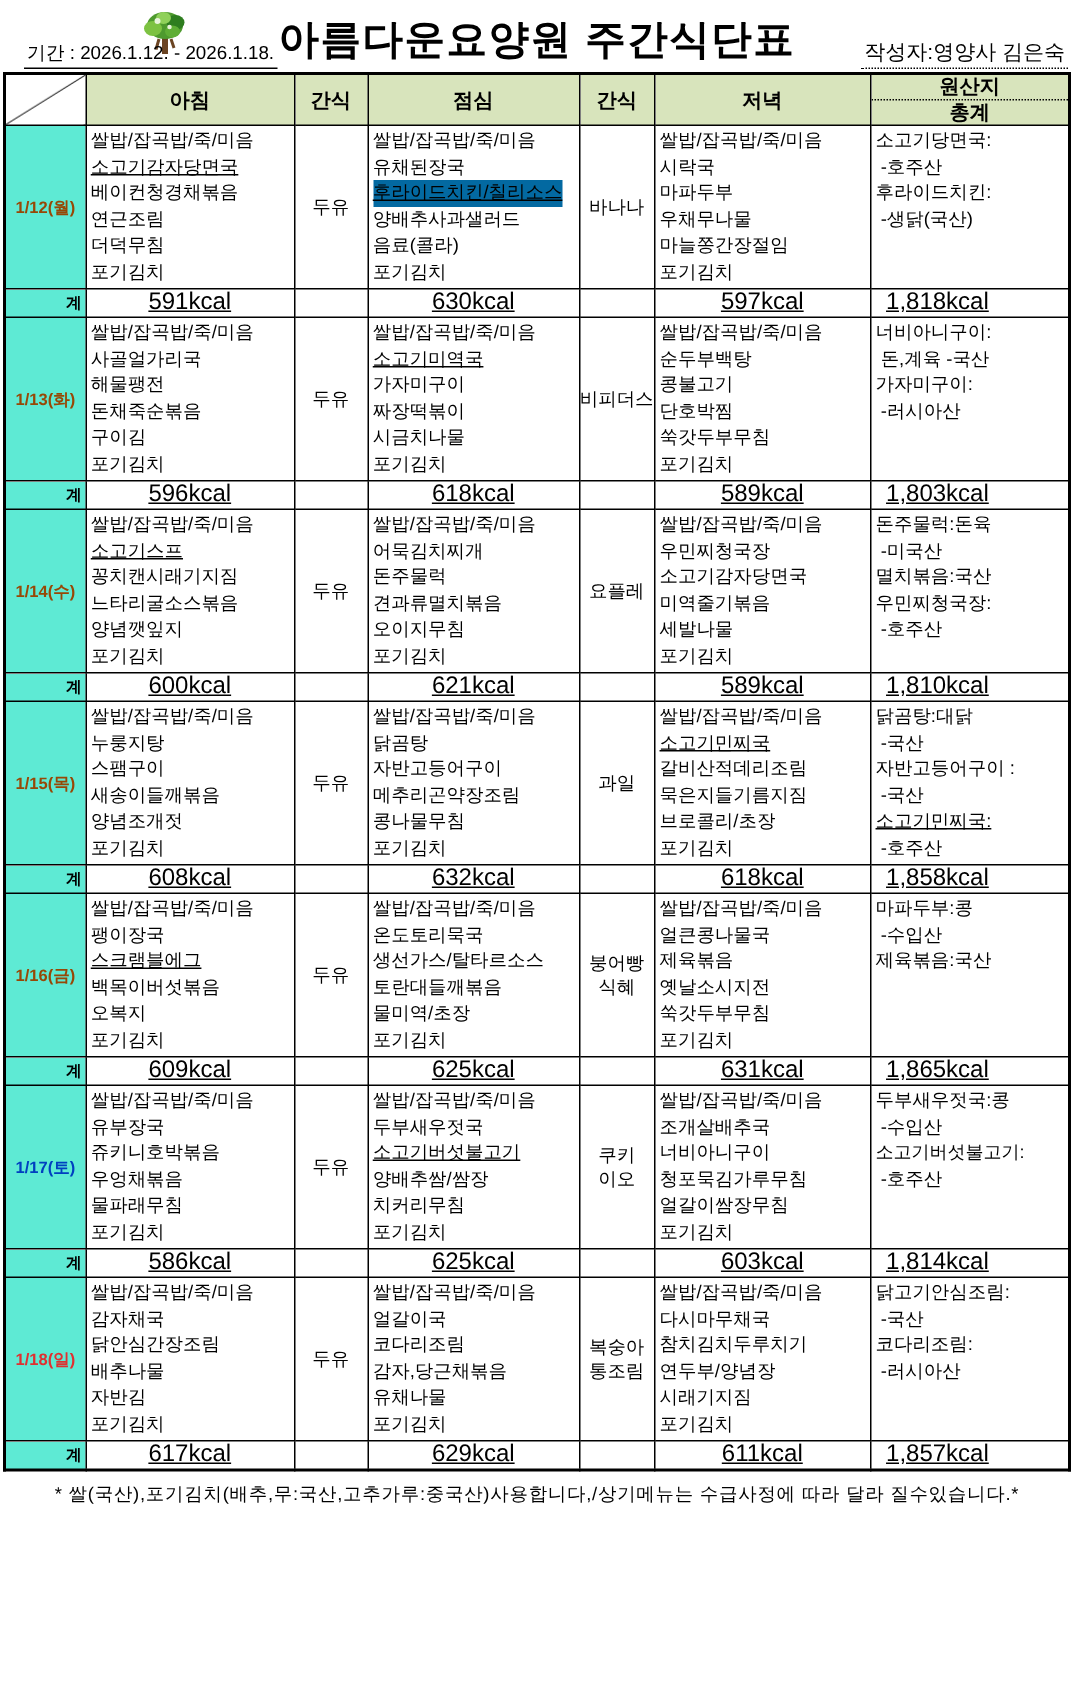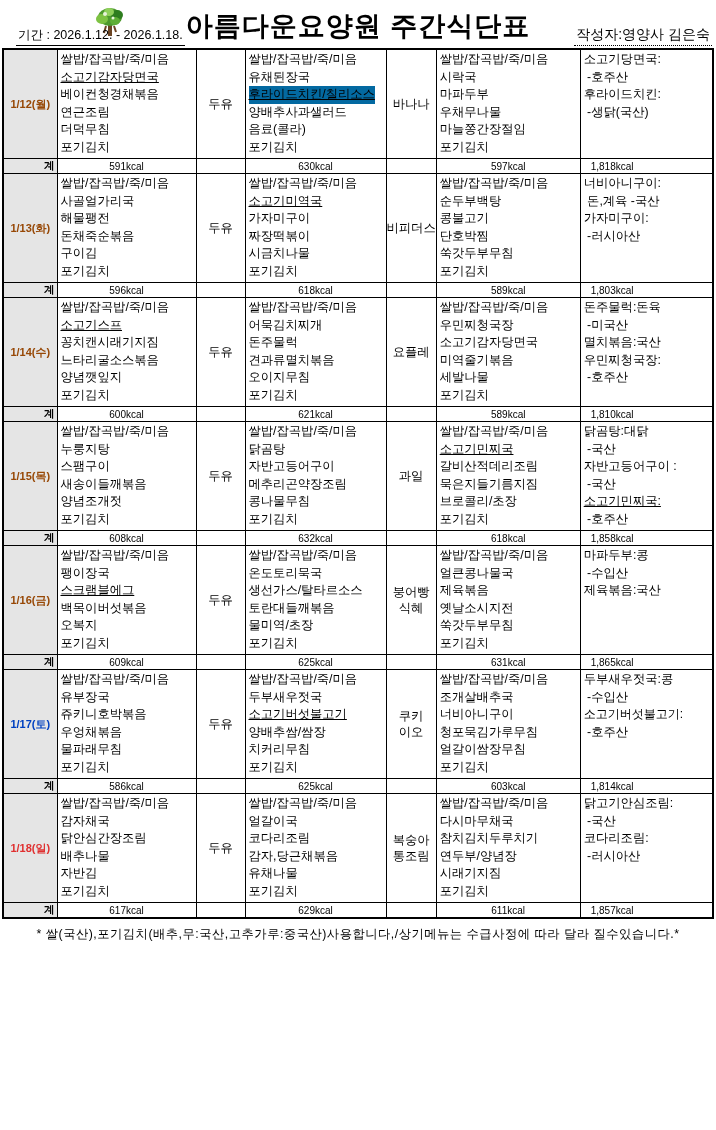--- a/index.html
+++ b/index.html
@@ -12,41 +12,41 @@
   .title{position:absolute;left:0;top:8px;width:100%;text-align:center;font-size:27px;font-weight:bold;letter-spacing:1px;}
   .subrow{position:absolute;left:16px;right:4px;bottom:2px;display:flex;justify-content:space-between;align-items:flex-end;}
   .period{font-size:12.5px;border-bottom:1px solid #000;padding:0 2px 1px 2px;}
   .author{font-size:14px;border-bottom:1px dotted #000;padding:0 2px 1px 2px;}
 
   
   table{border-collapse:collapse;table-layout:fixed;margin-left:2px;}
   td{padding:0;vertical-align:top;border:1px solid #000;overflow:hidden;}
   tr.hdr td{height:33px;vertical-align:middle;text-align:center;font-size:13.5px;font-weight:bold;}
   .green{background:#d8e4bc;}
-  .datebg{background:#e5e5e5;}
+  .datebg{background:#5eead4;}
   td.diag{background:
      linear-gradient(to bottom right, transparent calc(50% - 0.6px), #000 50%, transparent calc(50% + 0.6px));}
   .originhdr div{line-height:16px;}
   .originhdr .o1{border-bottom:1px dotted #000;}
 
   tr.day td{height:107px;}
   td.datecell{vertical-align:middle;text-align:center;font-size:11px;font-weight:bold;}
   td.menu{padding:1px 0 0 3px;}
   .line{font-size:12.3px;line-height:17.6px;white-space:pre;}
   .line.u{text-decoration:underline;}
   .line.hl{background:#0369a1;display:inline-block;text-decoration:underline;}
   td.menu .line.hl{display:table;}
   .line.sm{font-size:12px;}
   td.snack{vertical-align:middle;text-align:center;}
   td.snack .line{font-size:12.3px;line-height:16px;}
   td.origin{padding:1px 0 0 3px;}
 
   tr.sum td{height:14px;vertical-align:middle;}
   tr.sum td.sumlabel{text-align:right;font-size:10.5px;font-weight:bold;padding-right:2px;border-top:1px dotted #000;}
-  tr.sum td.kcal{text-align:center;font-size:10px;margin-top:36px;}
+  tr.sum td.kcal{text-align:center;font-size:16px;text-decoration:underline;margin-top:36px;}
   tr.sum td.kcal.total{text-align:left;padding-left:10px;}
 
   
   table{border:2px solid #000;}
   tr.hdr td{border-bottom:1.5px solid #000;}
   tr.sum td{border-bottom:1.5px solid #000;}
 
   .footer{margin-top:7px;text-align:center;font-size:12.3px;letter-spacing:0.5px;}
 </style>
 </head>
@@ -79,20 +79,32 @@
     <col style="width:54px">
         <col style="width:139px">
         <col style="width:49px">
     <col style="width:141px">
         <col style="width:48px">
         <col style="width:144px">
         <col style="width:133px">
   </colgroup>
 
   <tbody>
+        <tr class="hdr">
+    <td class="diag"></td>
+    <td class="green">아침</td>
+    <td class="green">간식</td>
+    <td class="green">점심</td>
+    <td class="green">간식</td>
+    <td class="green">저녁</td>
+    <td class="green originhdr">
+      <div class="o1">원산지</div>
+      <div>총계</div>
+    </td>
+  </tr>
 
   <tr class="day">
     <td class="datecell datebg"><span style="color: rgb(151, 72, 6);">1/12(월)</span></td>
     <td class="menu">
             <div class="line">쌀밥/잡곡밥/죽/미음</div>
             <div class="line u">소고기감자당면국</div>
             <div class="line">베이컨청경채볶음</div>
             <div class="line">연근조림</div>
             <div class="line">더덕무침</div>
             <div class="line">포기김치</div>

